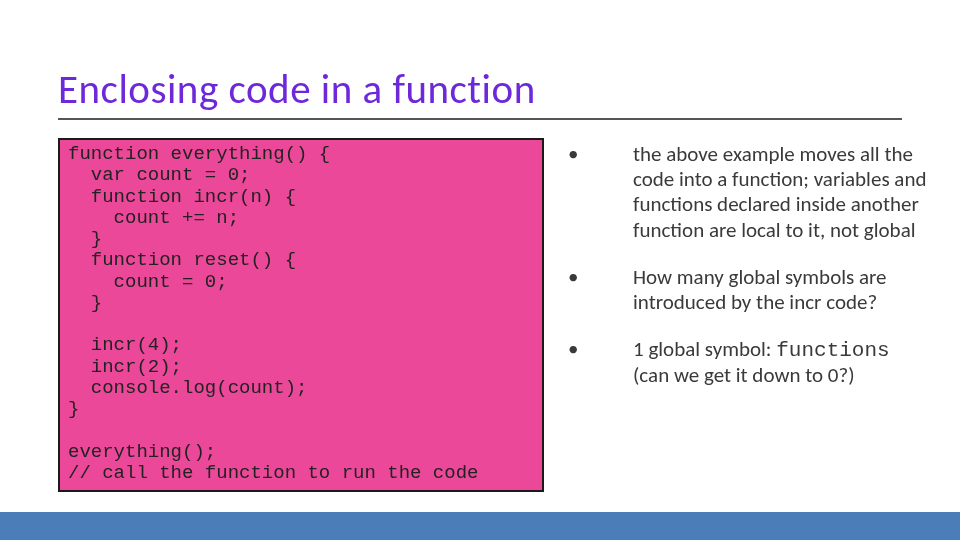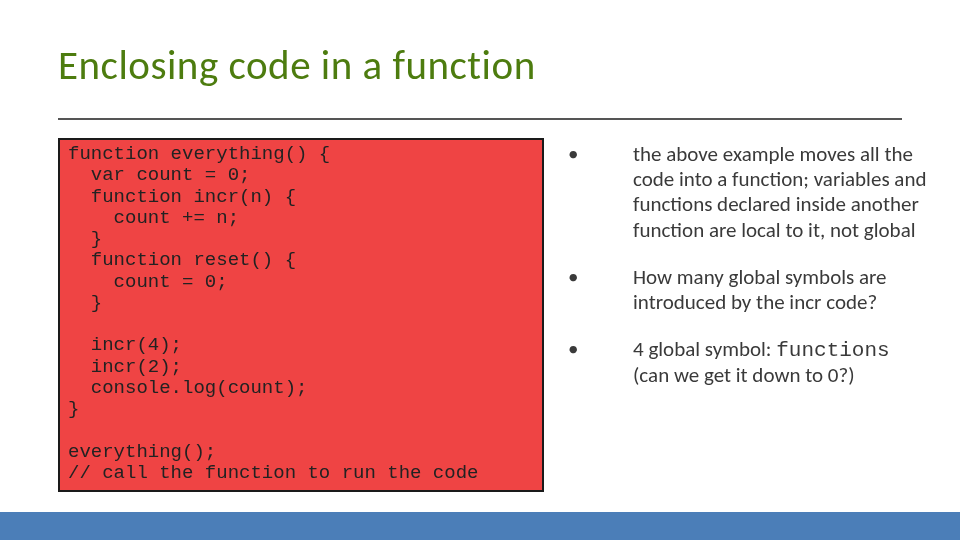--- a/index.html
+++ b/index.html
@@ -1,20 +1,20 @@
 <!DOCTYPE html>
 <html><head>
 <meta charset="utf-8">
 <style>
   * { box-sizing: border-box; margin: 0; padding: 0; }
   html, body { width: 960px; height: 540px; font-family: Calibri, "Segoe UI", Arial, sans-serif; background: #fff; color: #3a3a3a; }
   .slide { width: 960px; height: 540px; position: relative; background: #fff; }
-  .title { position: absolute; left: 58px; top: 40px; font-size: 41px; font-weight: 300; color: #4d7c0f; letter-spacing: 0.5px; }
+  .title { position: absolute; left: 58px; top: 64px; font-size: 41px; font-weight: 300; color: #6d28d9; letter-spacing: 0.5px; }
   .title-rule { position: absolute; left: 58px; top: 118px; width: 844px; height: 0; border-top: 2px solid #555; }
-  .code-box { position: absolute; left: 58px; top: 138px; width: 486px; border: 2px solid #1a1a1a; padding: 4px 8px 6px 8px; background: #ef4444; }
+  .code-box { position: absolute; left: 58px; top: 138px; width: 486px; border: 2px solid #1a1a1a; padding: 4px 8px 6px 8px; background: #ec4899; }
   .code-box pre { font-family: "Courier New", Courier, monospace; font-size: 19px; line-height: 1.12; color: #222; white-space: pre; }
   .bullets { position: absolute; left: 568px; top: 142px; width: 360px; }
   .bullets ul { list-style: none; }
   .bullets li { font-size: 21px; line-height: 1.2; color: #3a3a3a; margin-bottom: 22px; display: flex; }
   .bullets li .dot { flex: 0 0 22px; text-align: left; }
   .bullets li .txt { flex: 1; margin-left: 43px; }
   .mono-inline { font-family: "Courier New", Courier, monospace; }
   .bottom-bar { position: absolute; left: 0; bottom: 0; width: 960px; height: 28px; background: #4b7eb8; }
 </style>
 </head>
@@ -49,20 +49,20 @@
         <span class="dot">•</span>
         <span class="txt">the above example moves all the code into a function; variables and functions declared inside another function are local to it, not global</span>
       </li>
       <li style="margin-top: 10px;">
         <span class="dot">•</span>
         <span class="txt">How many global symbols are introduced by the incr code?</span>
       </li>
       <li>
         <span class="dot">•</span>
         <span class="txt">
-          <span>4 global symbol: </span><span class="mono-inline">functions</span><span> (can we get it down to 0?)</span>
+          <span>1 global symbol: </span><span class="mono-inline">functions</span><span> (can we get it down to 0?)</span>
         </span>
       </li>
     </ul>
   </div>
 
   <div class="bottom-bar"></div>
 </div>
 
 </body></html>

